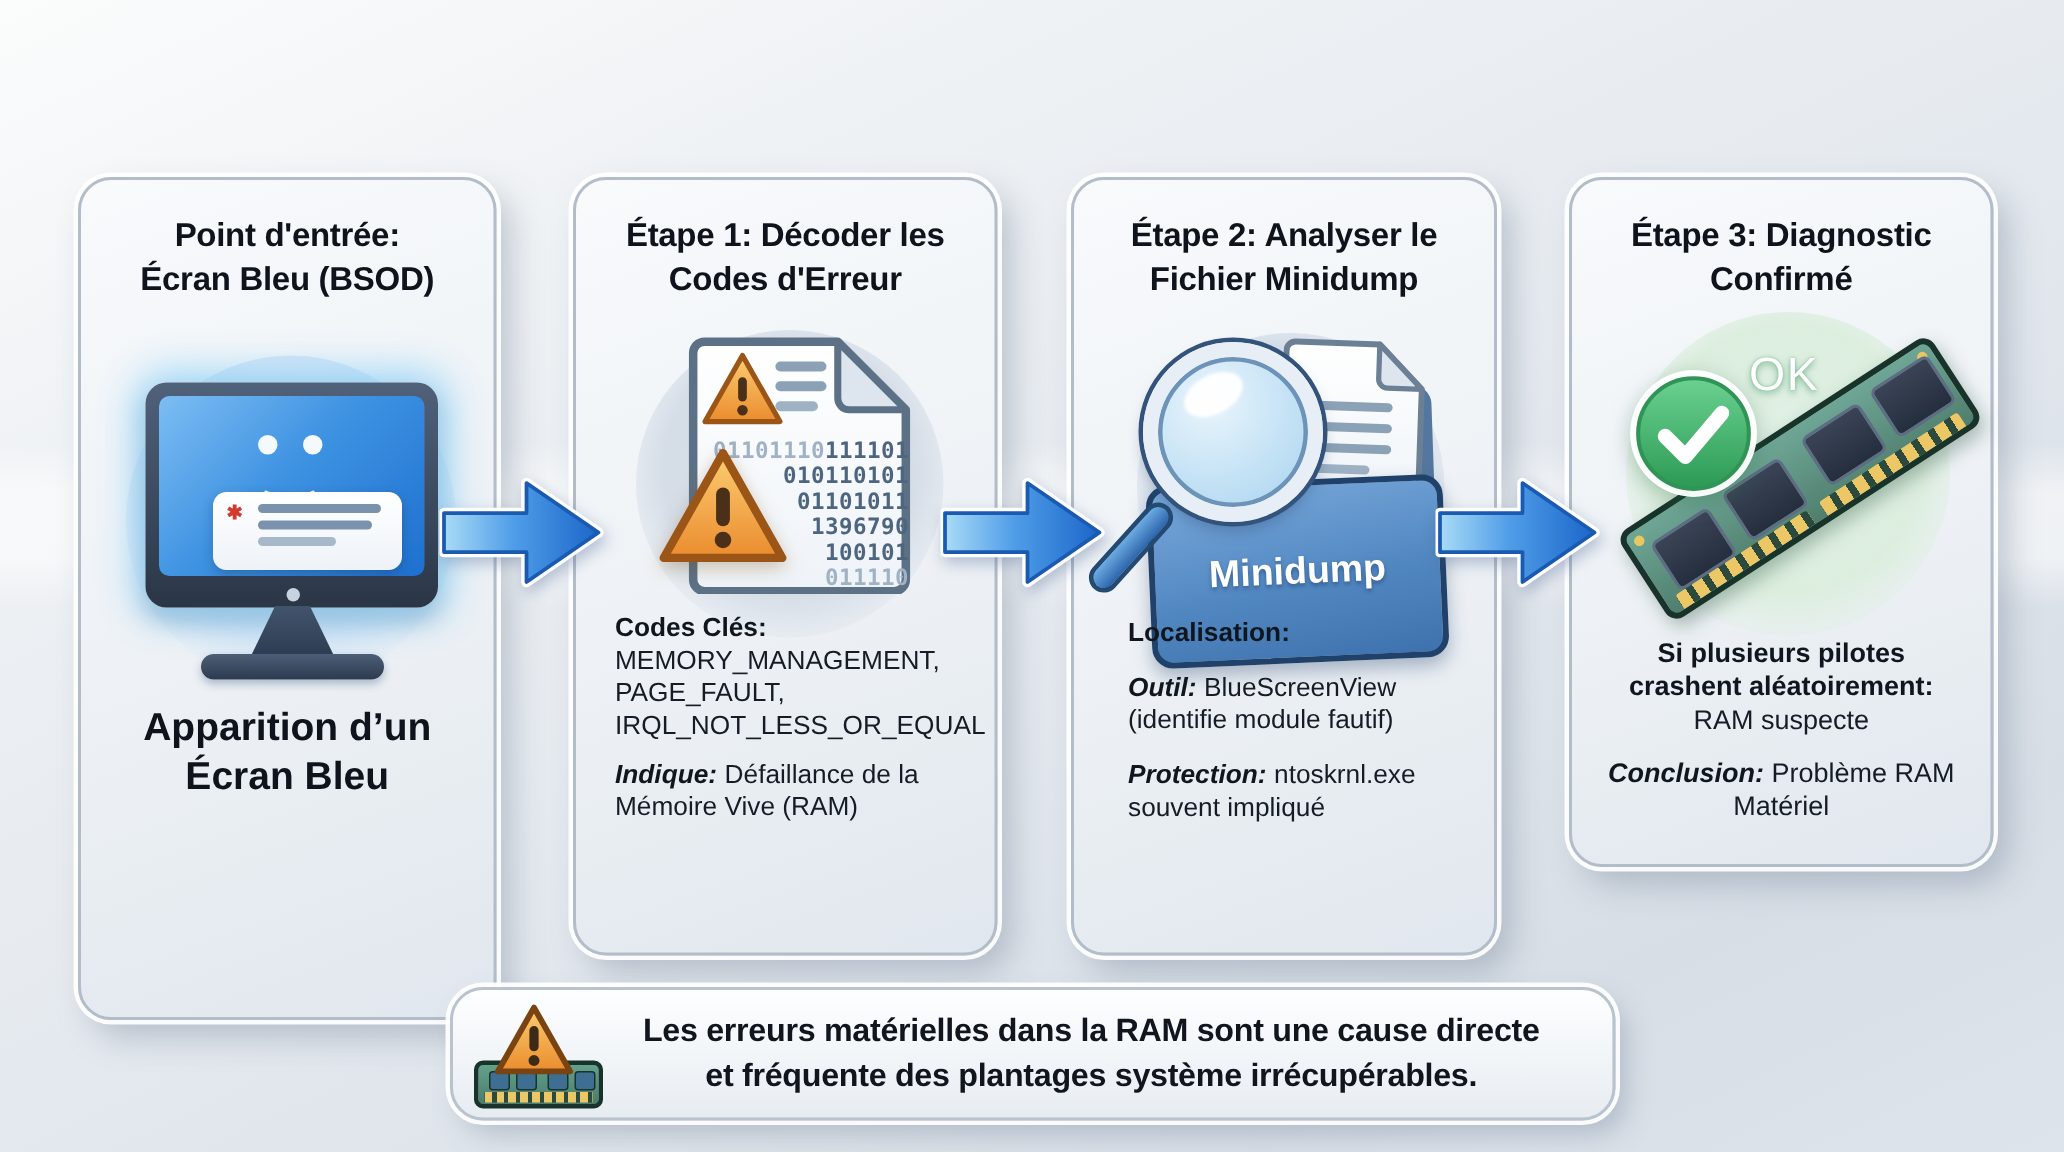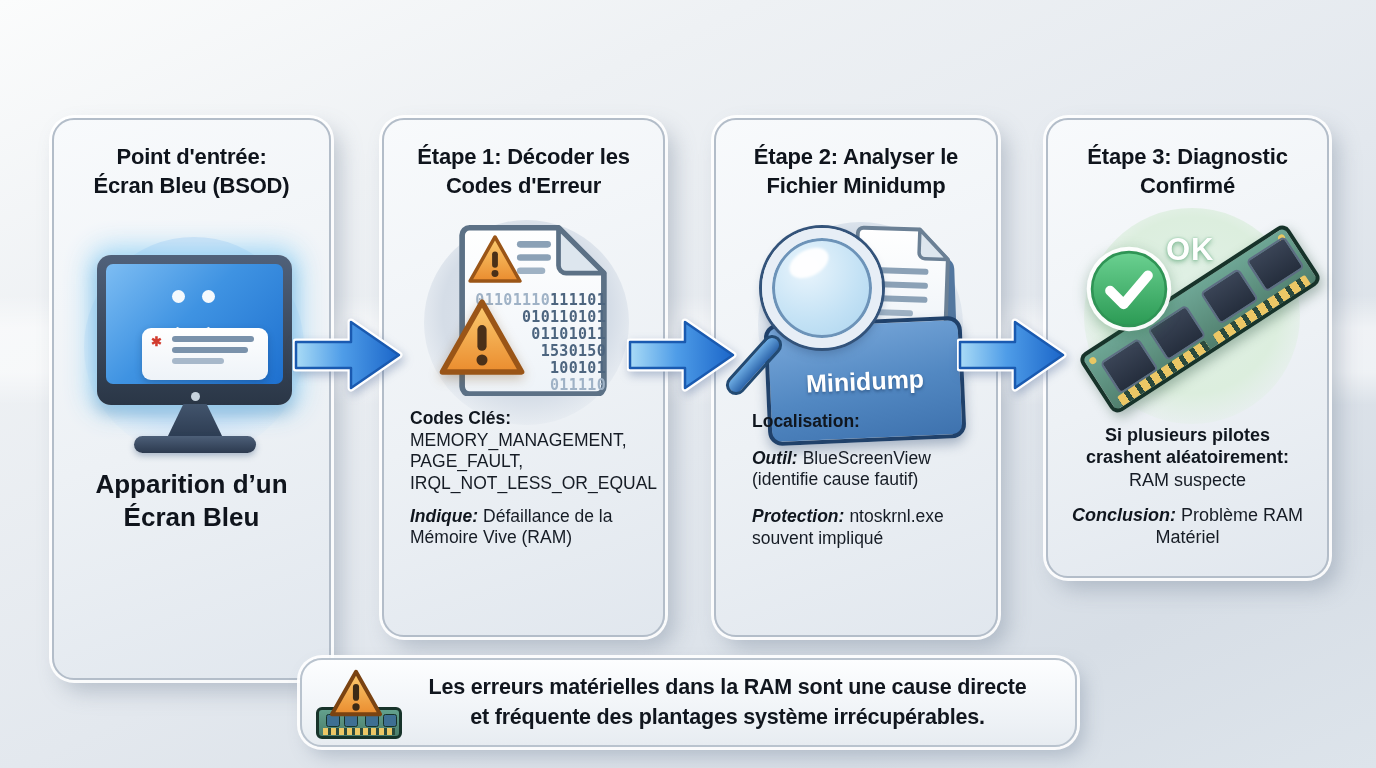--- a/index.html
+++ b/index.html
@@ -112,21 +112,21 @@
   .mag-handle { position: absolute; left: 28px; top: 208px; width: 20px; height: 74px; border-radius: 10px;
     background: linear-gradient(90deg, #6cabe2, #2d65ab); border: 3px solid #234a72; transform: rotate(42deg); }
   .c3-body { top: 291px; left: 36px; }
   .c3-body .section { margin-bottom: 15px; }
 
   
   .c4-circle { left: 36px; top: 88px; width: 216px; height: 216px;
     background: radial-gradient(circle at 50% 45%, #e1f1e7 0%, #dceede 55%, rgba(222,240,228,0) 80%); }
   .check-badge { position: absolute; left: 36px; top: 124px; width: 90px; height: 90px;
     filter: drop-shadow(0 4px 7px rgba(45,110,70,.35)); }
-  .ok-label { position: absolute; left: 118px; top: 112px; font-weight: 700; font-size: 31px; color: #ffffff;
+  .ok-label { position: absolute; left: 118px; top: 112px; font-weight: 400; font-size: 31px; color: #ffffff;
     text-shadow: 0 2px 5px rgba(70,150,100,.65), 0 0 2px rgba(120,190,150,.8); letter-spacing: 1px; text-align: center; }
   .ram-stick {
     position: absolute; left: 28px; top: 164px; width: 248px; height: 70px;
     background: linear-gradient(180deg, #6ea695 0%, #507e6d 100%);
     border: 4px solid #17332a; border-radius: 9px;
     transform: rotate(-33deg);
     box-shadow: 0 6px 12px rgba(40,80,60,.35);
   }
   .ram-chip { position: absolute; background: linear-gradient(180deg, #3a4456 0%, #252e3d 100%);
     border: 2px solid #5e6d84; border-radius: 5px; width: 46px; height: 38px; top: 9px; }
@@ -226,21 +226,21 @@
     <path d="M12 4 H106 L154 52 V172 a8 8 0 0 1 -8 8 H12 a8 8 0 0 1 -8 -8 V12 a8 8 0 0 1 8 -8 Z" fill="url(#docGrad)" stroke="#5c7186" stroke-width="6" stroke-linejoin="round"></path>
     <path d="M106 4 V44 a8 8 0 0 0 8 8 H154 Z" fill="#dde6ee" stroke="#5c7186" stroke-width="5" stroke-linejoin="round"></path>
     <rect x="62" y="18" width="36" height="7" rx="3.5" fill="#8ba1b6"></rect>
     <rect x="62" y="32" width="36" height="7" rx="3.5" fill="#8ba1b6"></rect>
     <rect x="62" y="46" width="30" height="7" rx="3.5" fill="#9fb2c4"></rect>
   </svg>
   <div class="c2-binary">
     <div><span class="light">01101110</span><span>111101</span></div>
     <div>010110101</div>
     <div>01101011</div>
-    <div>1530150</div>
+    <div>1396790</div>
     <div>100101</div>
     <div class="light">011110</div>
   </div>
   <svg class="warn-small" viewBox="0 0 100 92">
     <polygon points="50,8 93,84 7,84" fill="url(#warnGrad)" stroke="#9a5517" stroke-width="6" stroke-linejoin="round"></polygon>
     <rect x="45" y="33" width="10" height="28" rx="5" fill="#4a3018"></rect>
     <circle cx="50" cy="71" r="6" fill="#4a3018"></circle>
   </svg>
   <svg class="warn-big" viewBox="0 0 100 92">
     <polygon points="50,8 93,84 7,84" fill="url(#warnGrad)" stroke="#9a5517" stroke-width="6" stroke-linejoin="round"></polygon>
@@ -278,21 +278,21 @@
   </div>
   <div class="mag-ring">
     <div class="mag-highlight"></div>
   </div>
   <div class="mag-handle"></div>
   <div class="card-body c3-body">
     <div class="section">
       <span class="sec-label block">Localisation:</span>
     </div>
     <div class="section">
-      <span class="sec-label inline">Outil:</span><span class="sec-text">BlueScreenView (identifie cause fautif)</span>
+      <span class="sec-label inline">Outil:</span><span class="sec-text">BlueScreenView (identifie module fautif)</span>
     </div>
     <div class="section">
       <span class="sec-label inline">Protection:</span><span class="sec-text">ntoskrnl.exe souvent impliqué</span>
     </div>
   </div>
 </div>
 
 <div class="card" style="left:1046px; top:118px; width:283px; height:460px;">
   <div class="card-title">Étape 3: Diagnostic
 Confirmé</div>

